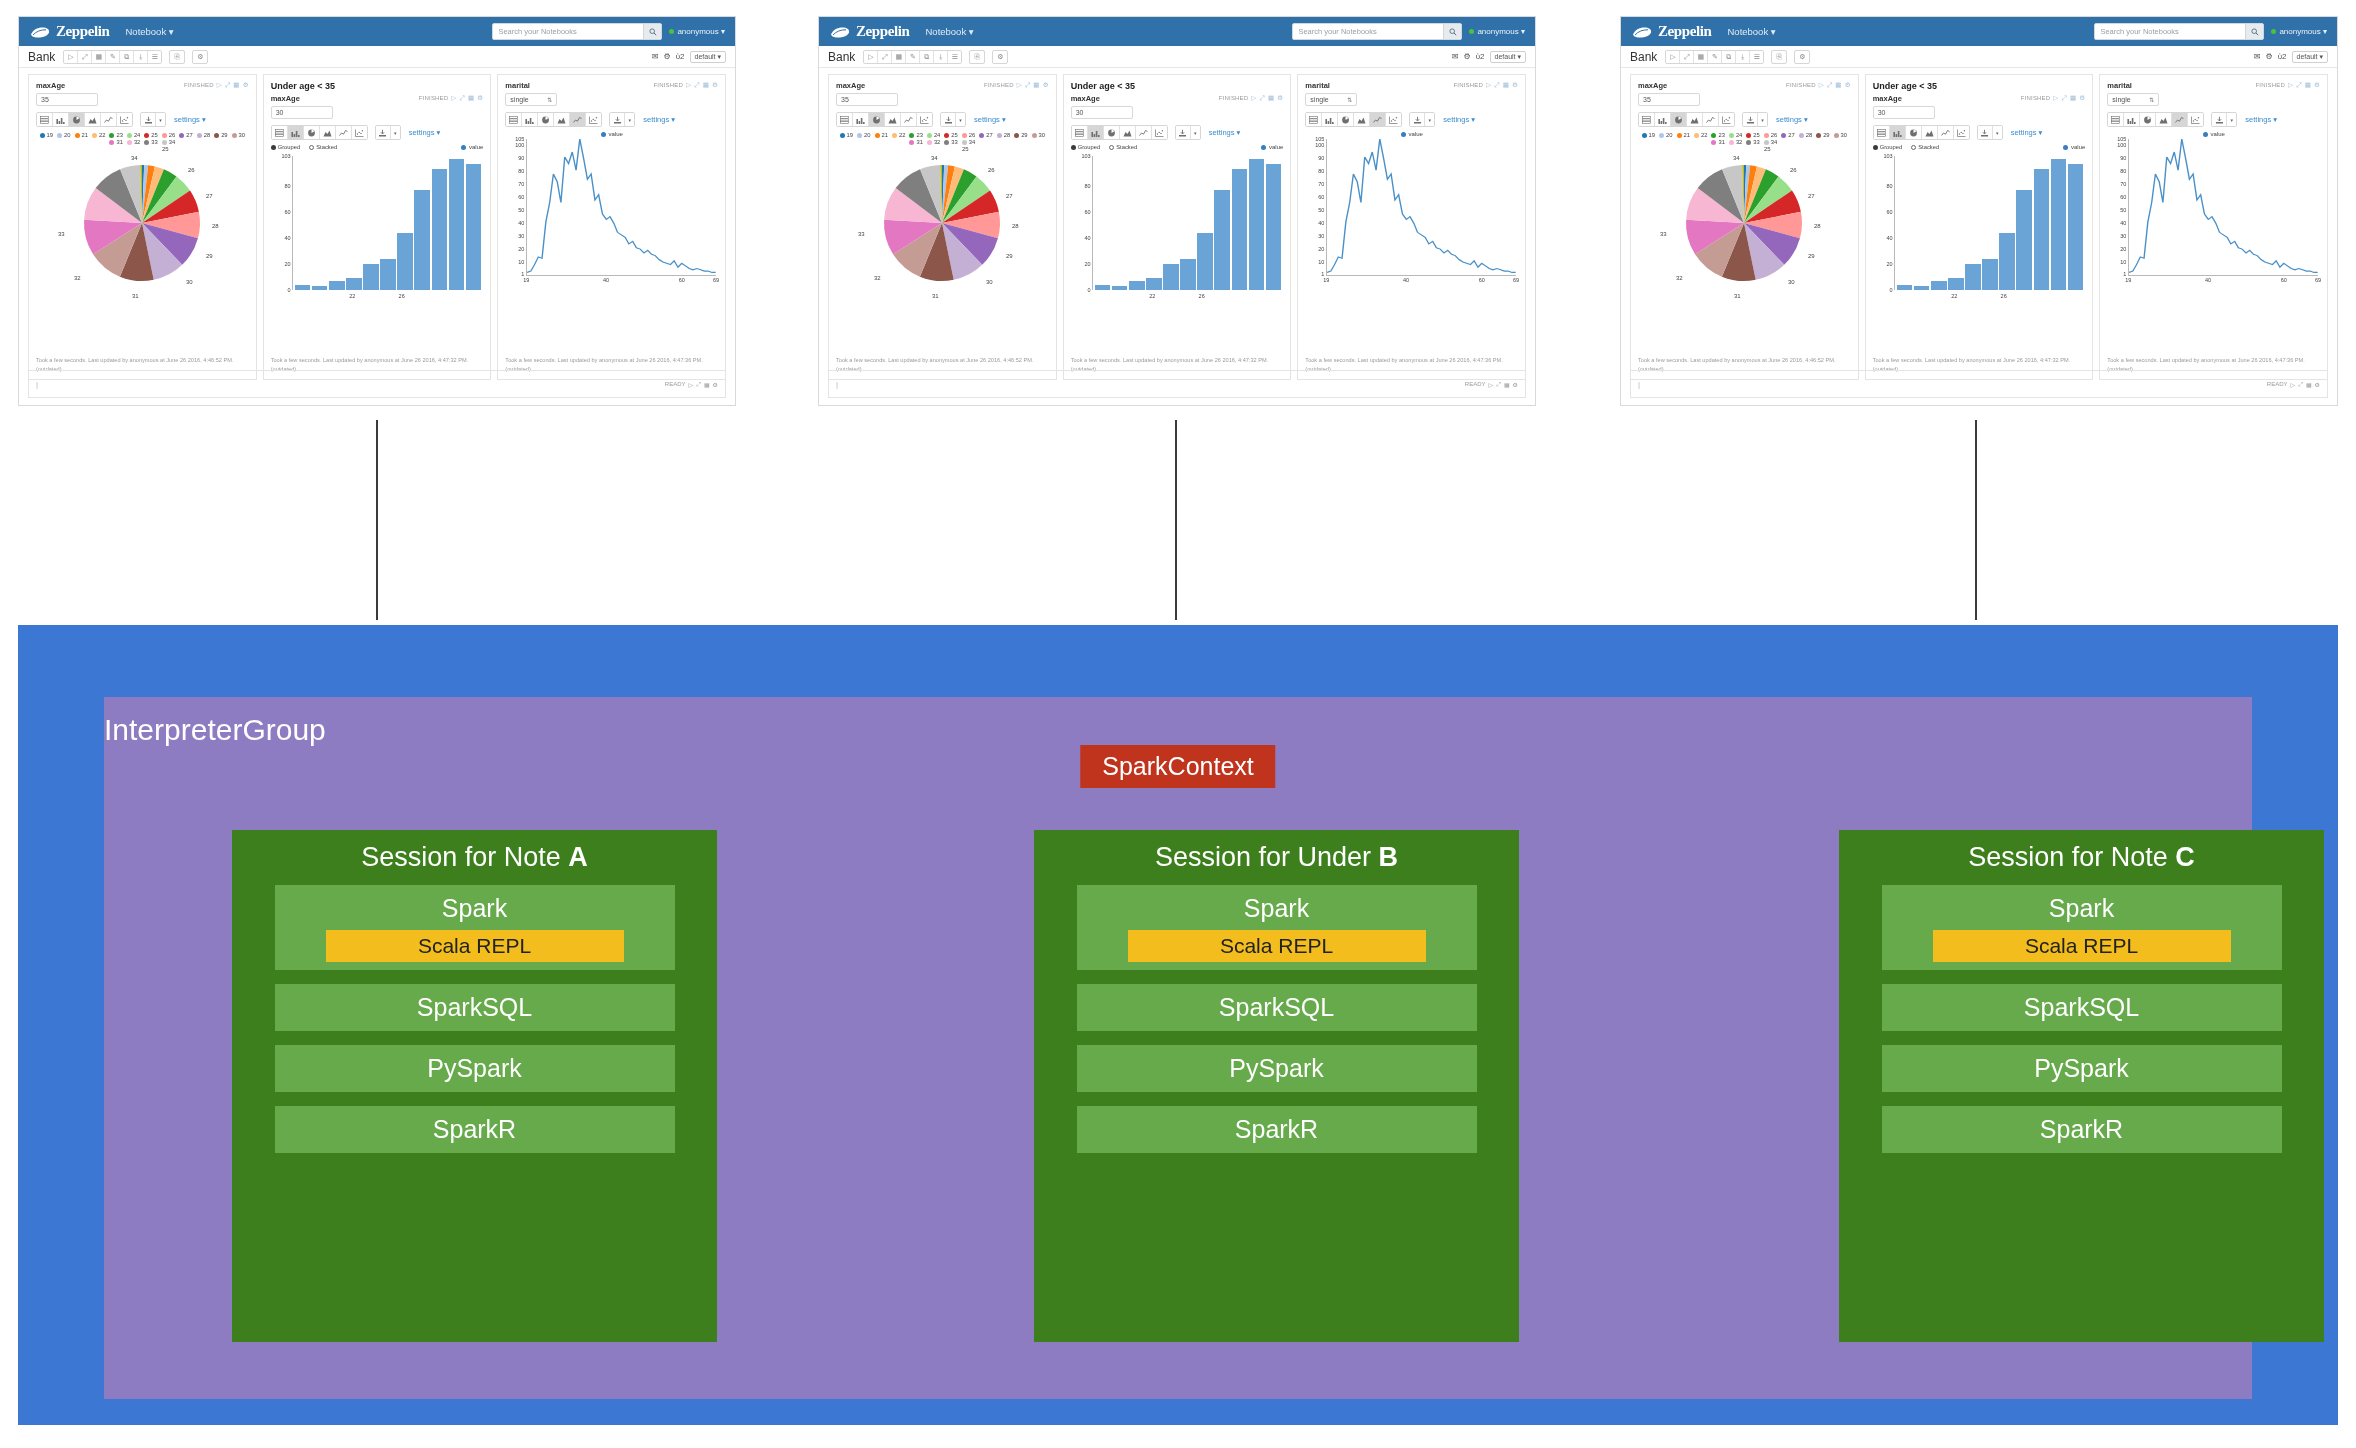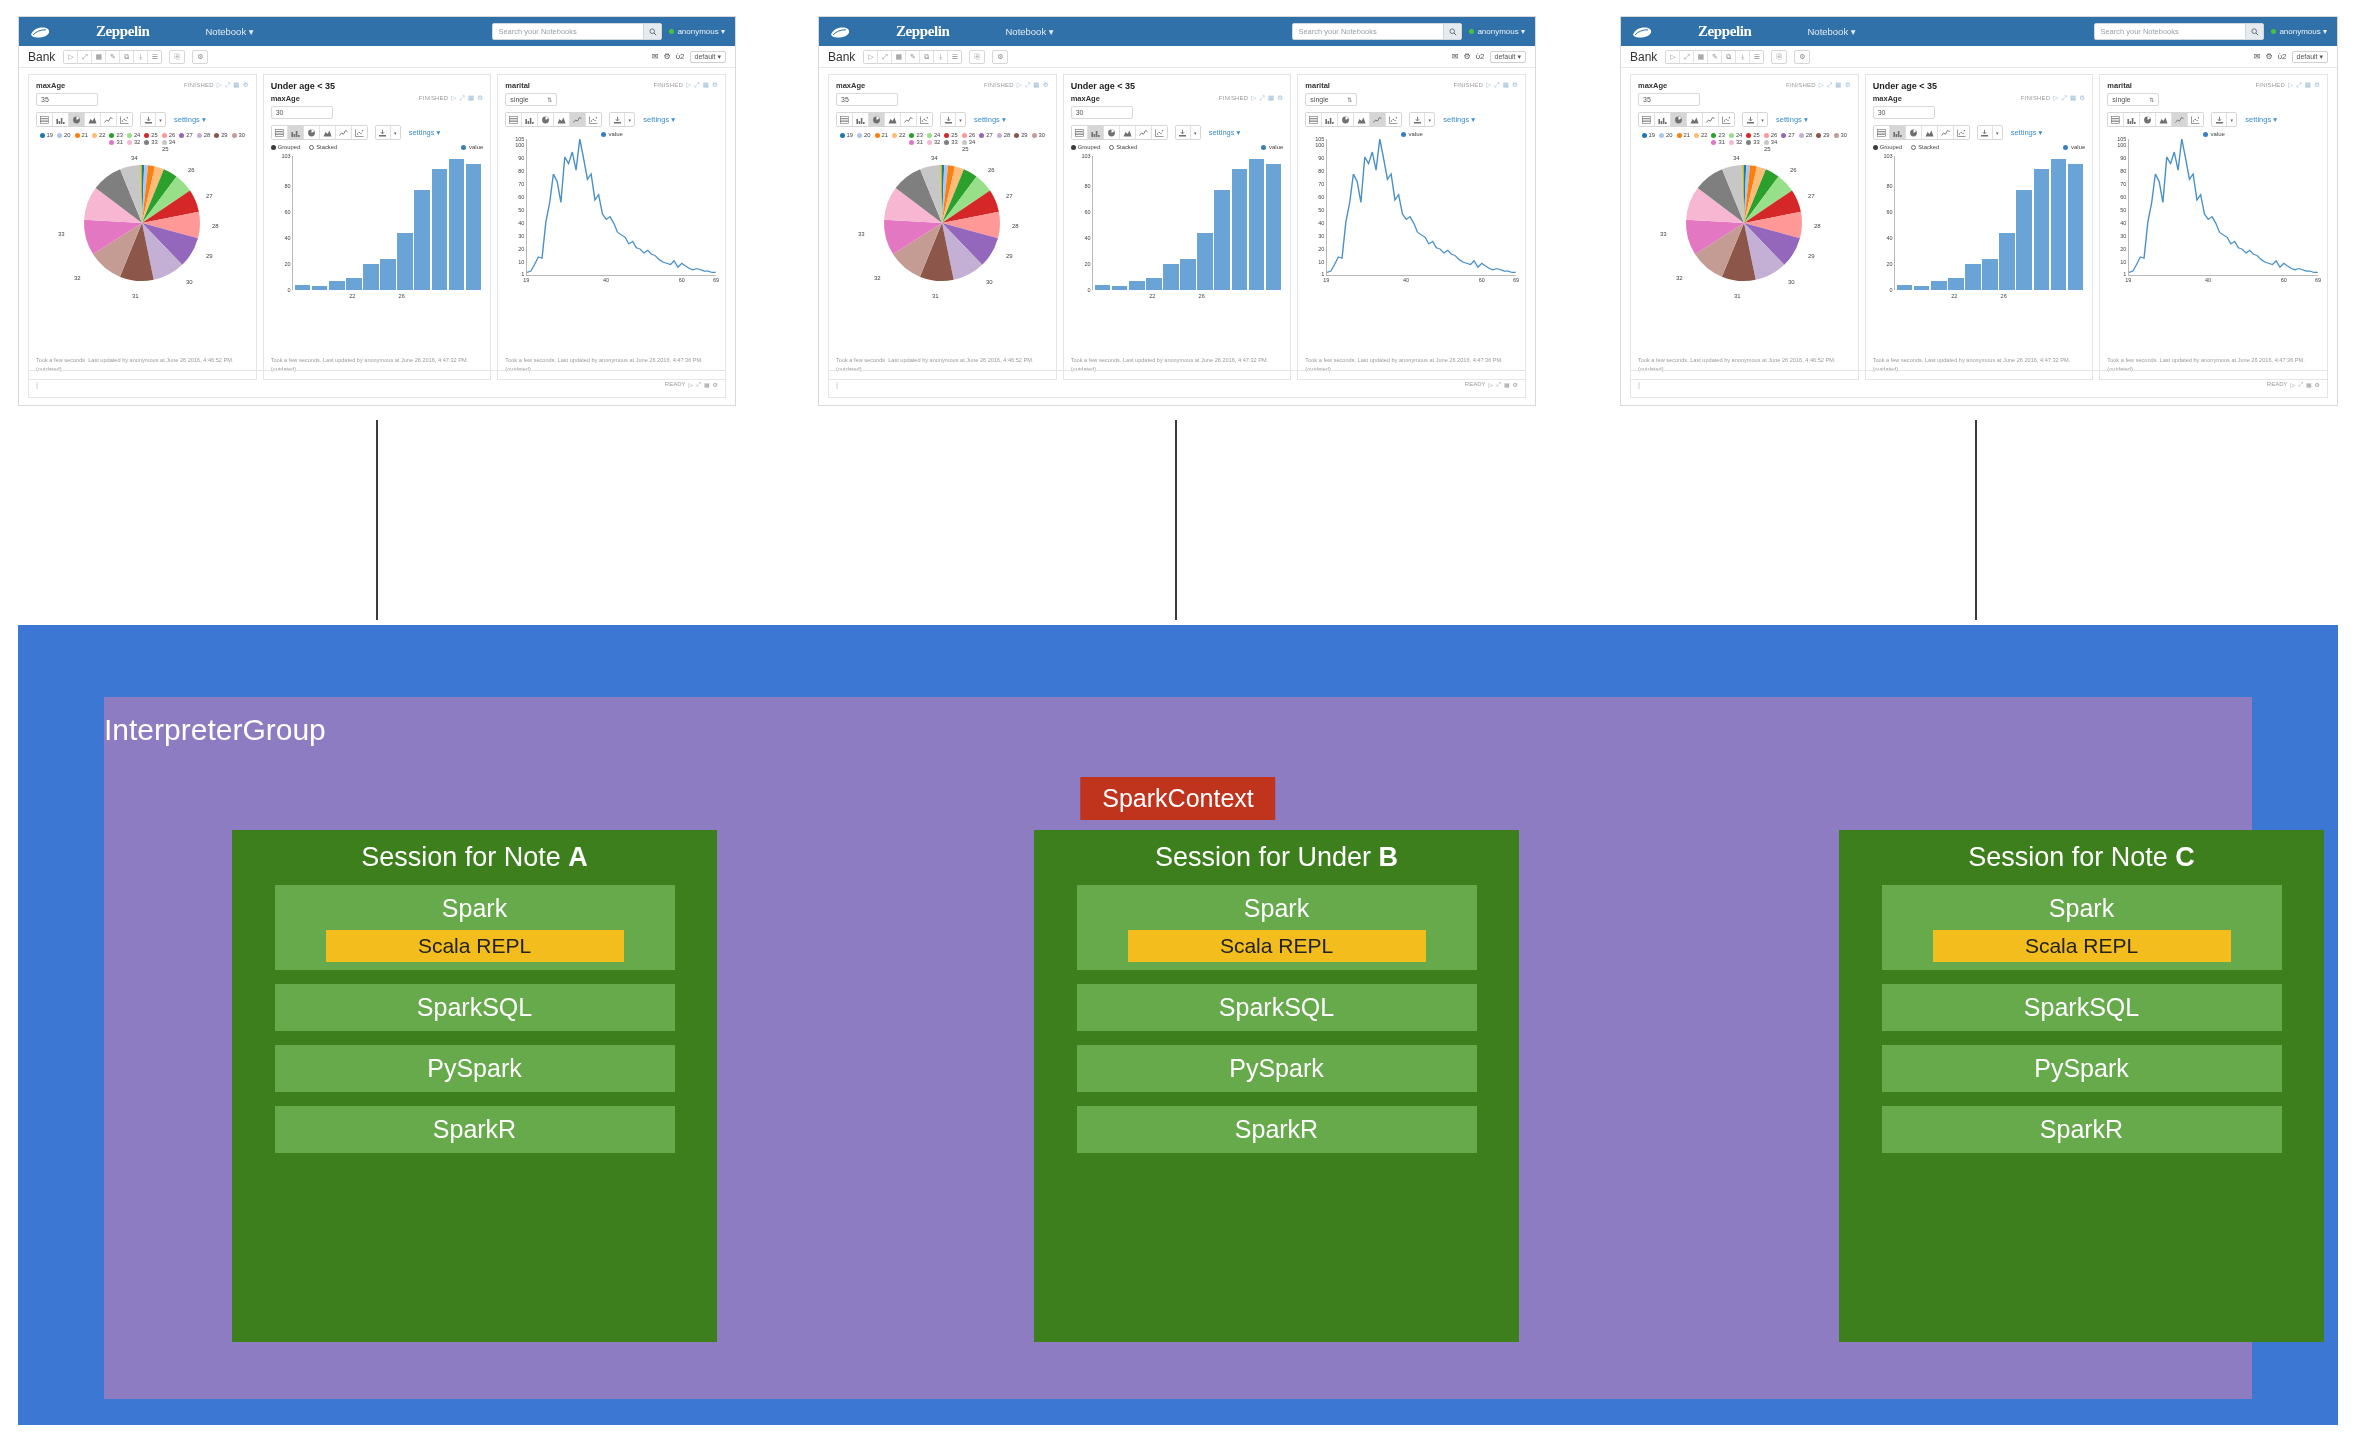--- a/index.html
+++ b/index.html
@@ -2,21 +2,21 @@
 <html><head>
 <meta charset="utf-8">
 <style>
   html,body{margin:0;padding:0;background:#ffffff;}
   body{width:2356px;height:1448px;position:relative;font-family:"Liberation Sans",sans-serif;overflow:hidden;}
 
   
   .nb{position:absolute;top:16px;width:718px;height:390px;background:#fff;border:1px solid #d9d9d9;box-sizing:border-box;overflow:hidden;}
   #nb0{left:18px;} #nb1{left:818px;} #nb2{left:1620px;}
 
-  .nb-top{height:29px;background:#3071a9;display:flex;align-items:center;padding:0 10px;box-sizing:border-box;gap:40px;}
+  .nb-top{height:29px;background:#3071a9;display:flex;align-items:center;padding:0 10px;box-sizing:border-box;}
   .zlogo{width:22px;height:14px;margin-right:5px;position:relative;}
   .zlogo svg{display:block;}
   .brand{color:#fff;font-weight:bold;font-size:15px;letter-spacing:-.4px;font-family:"Liberation Serif",serif;}
   .nb-menu{color:#e3ecf5;font-size:9.5px;margin-left:16px;}
   .nb-top-right{margin-left:auto;display:flex;align-items:center;gap:7px;}
   .searchbox{width:170px;height:17px;background:#fff;border:1px solid #cfd6dc;border-radius:2px;display:flex;align-items:center;box-sizing:border-box;}
   .searchbox span{font-size:7.5px;color:#9aa2a9;padding-left:5px;}
   .searchbtn{width:17px;height:15px;margin-left:auto;background:#e6ebef;display:flex;align-items:center;justify-content:center;border-left:1px solid #cfd6dc;}
   .searchbtn svg{display:block;}
   .anon{color:#e9f0f7;font-size:8px;display:flex;align-items:center;gap:3px;}
@@ -80,21 +80,21 @@
   .nb-foot .rt{margin-left:auto;display:flex;align-items:center;gap:3px;font-size:6px;color:#9a9a9a;}
 
   
   .conn{position:absolute;width:2px;background:#3b3b3b;}
 
   
   #arch{position:absolute;left:18px;top:625px;width:2320px;height:800px;background:#3c77d4;box-sizing:border-box;}
   #archtitle{position:absolute;top:22px;left:0;right:0;text-align:center;color:#fff;font-size:34px;}
   #igroup{position:absolute;left:86px;top:72px;right:86px;bottom:26px;background:#8d7cc2;box-sizing:border-box;}
   #igrouptitle{position:absolute;top:16px;left:0;right:0;text-align:left;color:#fff;font-size:30px;}
-  #sparkctx{position:absolute;top:80px;left:50%;transform:translateX(-50%);background:#c0341d;color:#fff;font-size:25px;padding:7px 22px;white-space:nowrap;}
+  #sparkctx{position:absolute;top:48px;left:50%;transform:translateX(-50%);background:#c0341d;color:#fff;font-size:25px;padding:7px 22px;white-space:nowrap;}
   .session{position:absolute;top:133px;background:#3c7f1c;box-sizing:border-box;padding:12px 0 0 0;}
   #s0{left:128px;width:485px;height:512px;}
   #s1{left:930px;width:485px;height:512px;}
   #s2{left:1735px;width:485px;height:512px;}
   .stitle{text-align:center;color:#fff;font-size:27px;margin-bottom:12px;}
   .stitle b{font-weight:bold;}
   .sbox{margin:0 auto 14px auto;width:400px;background:#66aa4c;color:#fff;font-size:25px;text-align:center;padding:9px 0;position:relative;box-sizing:border-box;}
   .sbox.tall{padding-bottom:8px;}
   .repl{width:298px;margin:7px auto 0 auto;background:#f2bd1d;color:#222;font-size:21px;padding:4px 0;box-sizing:border-box;}
 </style>

